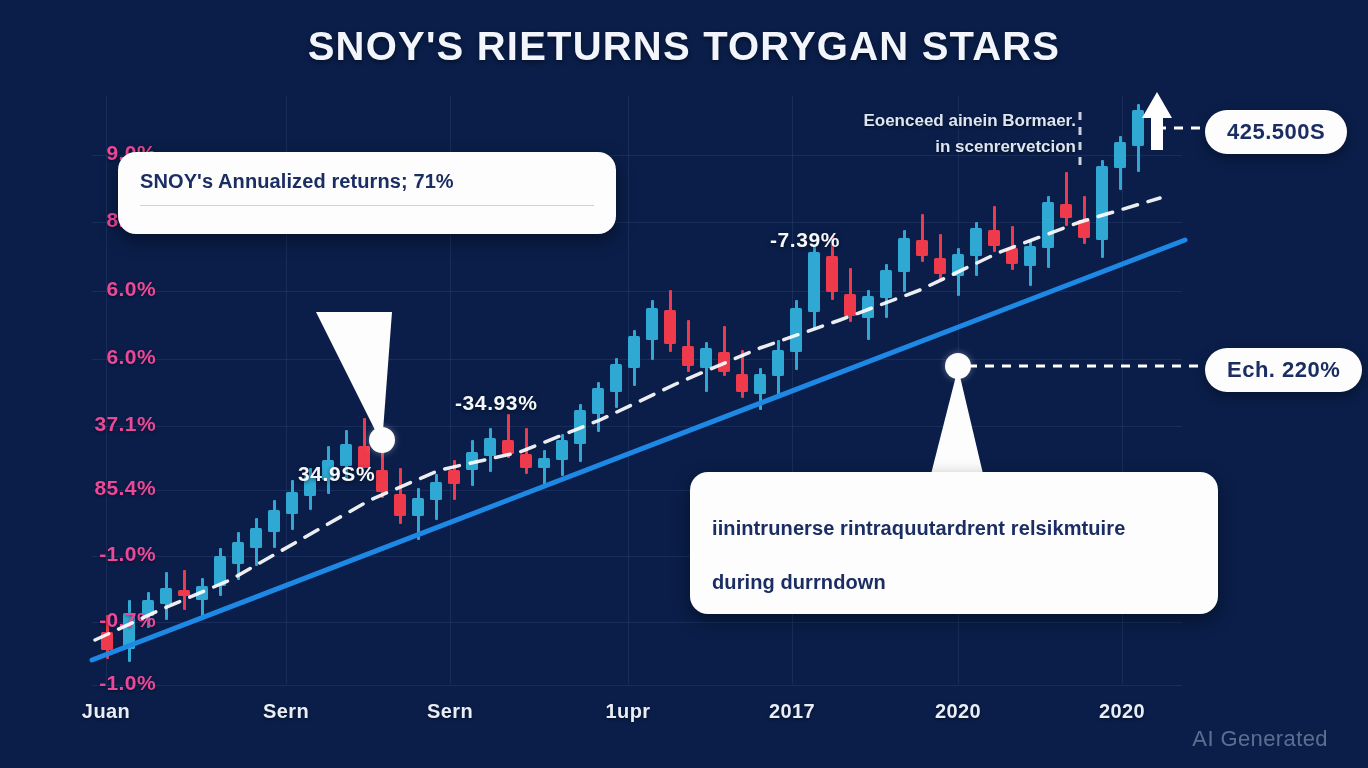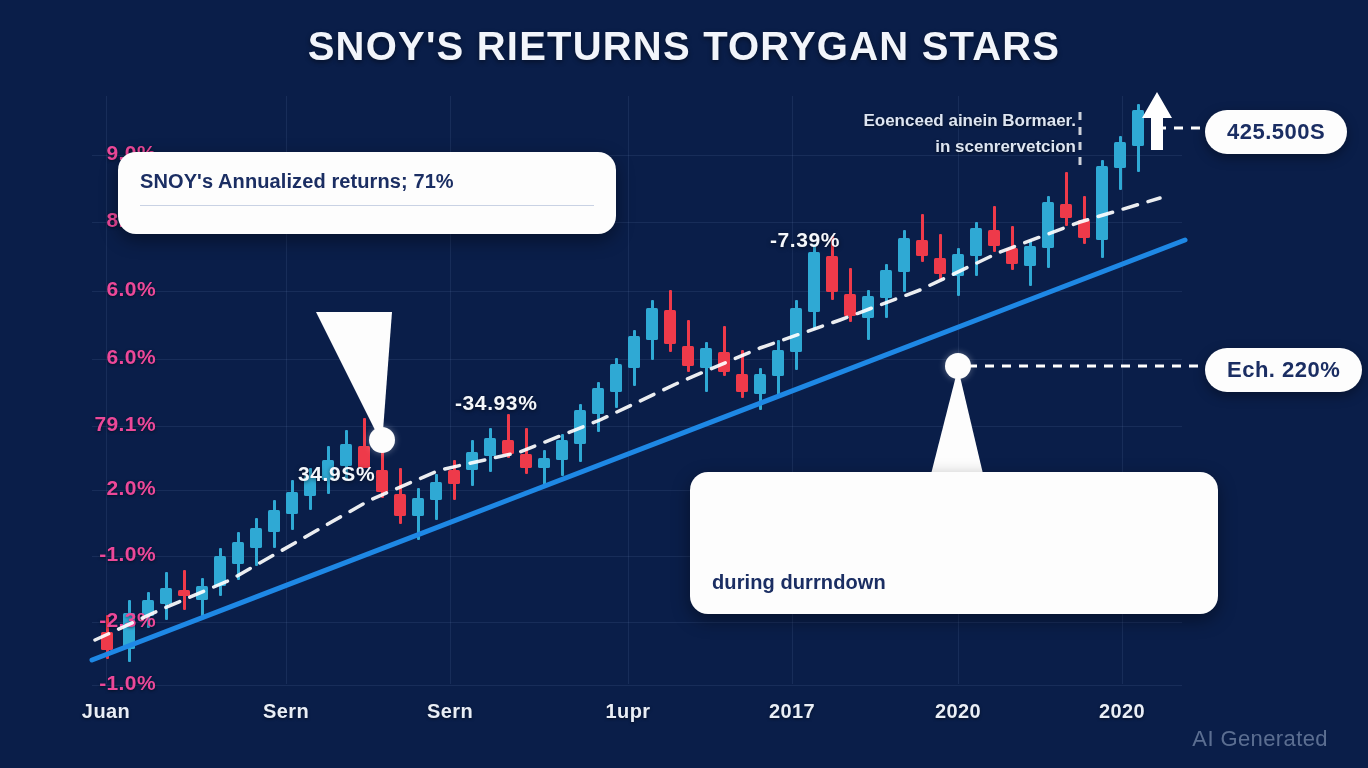--- a/index.html
+++ b/index.html
@@ -406,24 +406,24 @@
         <div class="wick" style="background: rgb(47, 169, 212); left: 5px; top: 8px; height: 68px;"></div>
         <div class="body" style="background: rgb(47, 169, 212); left: 0px; width: 12px; top: 14px; height: 36px;"></div>
       </div>
     </div>
 
   <div id="y-axis">
       <div class="y-tick" style="top: 141px;">9.0%</div>
       <div class="y-tick" style="top: 208px;">8.0%</div>
       <div class="y-tick" style="top: 277px;">6.0%</div>
       <div class="y-tick" style="top: 345px;">6.0%</div>
-      <div class="y-tick" style="top: 412px;">79.1%</div>
-      <div class="y-tick" style="top: 476px;">2.0%</div>
+      <div class="y-tick" style="top: 412px;">37.1%</div>
+      <div class="y-tick" style="top: 476px;">85.4%</div>
       <div class="y-tick" style="top: 542px;">-1.0%</div>
-      <div class="y-tick" style="top: 608px;">-2.3%</div>
+      <div class="y-tick" style="top: 608px;">-0.7%</div>
       <div class="y-tick" style="top: 671px;">-1.0%</div>
     </div>
 
   <div id="x-axis">
       <div class="x-tick" style="left: 46px;">Juan</div>
       <div class="x-tick" style="left: 226px;">Sern</div>
       <div class="x-tick" style="left: 390px;">Sern</div>
       <div class="x-tick" style="left: 568px;">1upr</div>
       <div class="x-tick" style="left: 732px;">2017</div>
       <div class="x-tick" style="left: 898px;">2020</div>
@@ -460,21 +460,21 @@
     <div>Eoenceed ainein Bormaer.</div>
     <div>in scenrervetcion</div>
   </div>
 
   <div id="callouts">
       <div class="callout" style="left: 118px; top: 152px; width: 498px;">
         <p><span>SNOY's Annualized returns; 71%</span><br></p>
         <hr>
       </div>
       <div class="callout" style="left: 690px; top: 472px; width: 528px;">
-        <p><br><br><br><span>during durrndown</span></p>
+        <p><br><span>iinintrunerse rintraquutardrent relsikmtuire</span><br><br><span>during durrndown</span></p>
       </div>
     </div>
 
   <div id="badges">
       <div class="pill" style="left: 1205px; top: 110px;">425.500S</div>
       <div class="pill" style="left: 1205px; top: 348px;">Ech. 220%</div>
     </div>
 
   <div id="watermark">AI Generated</div>
 </div>

